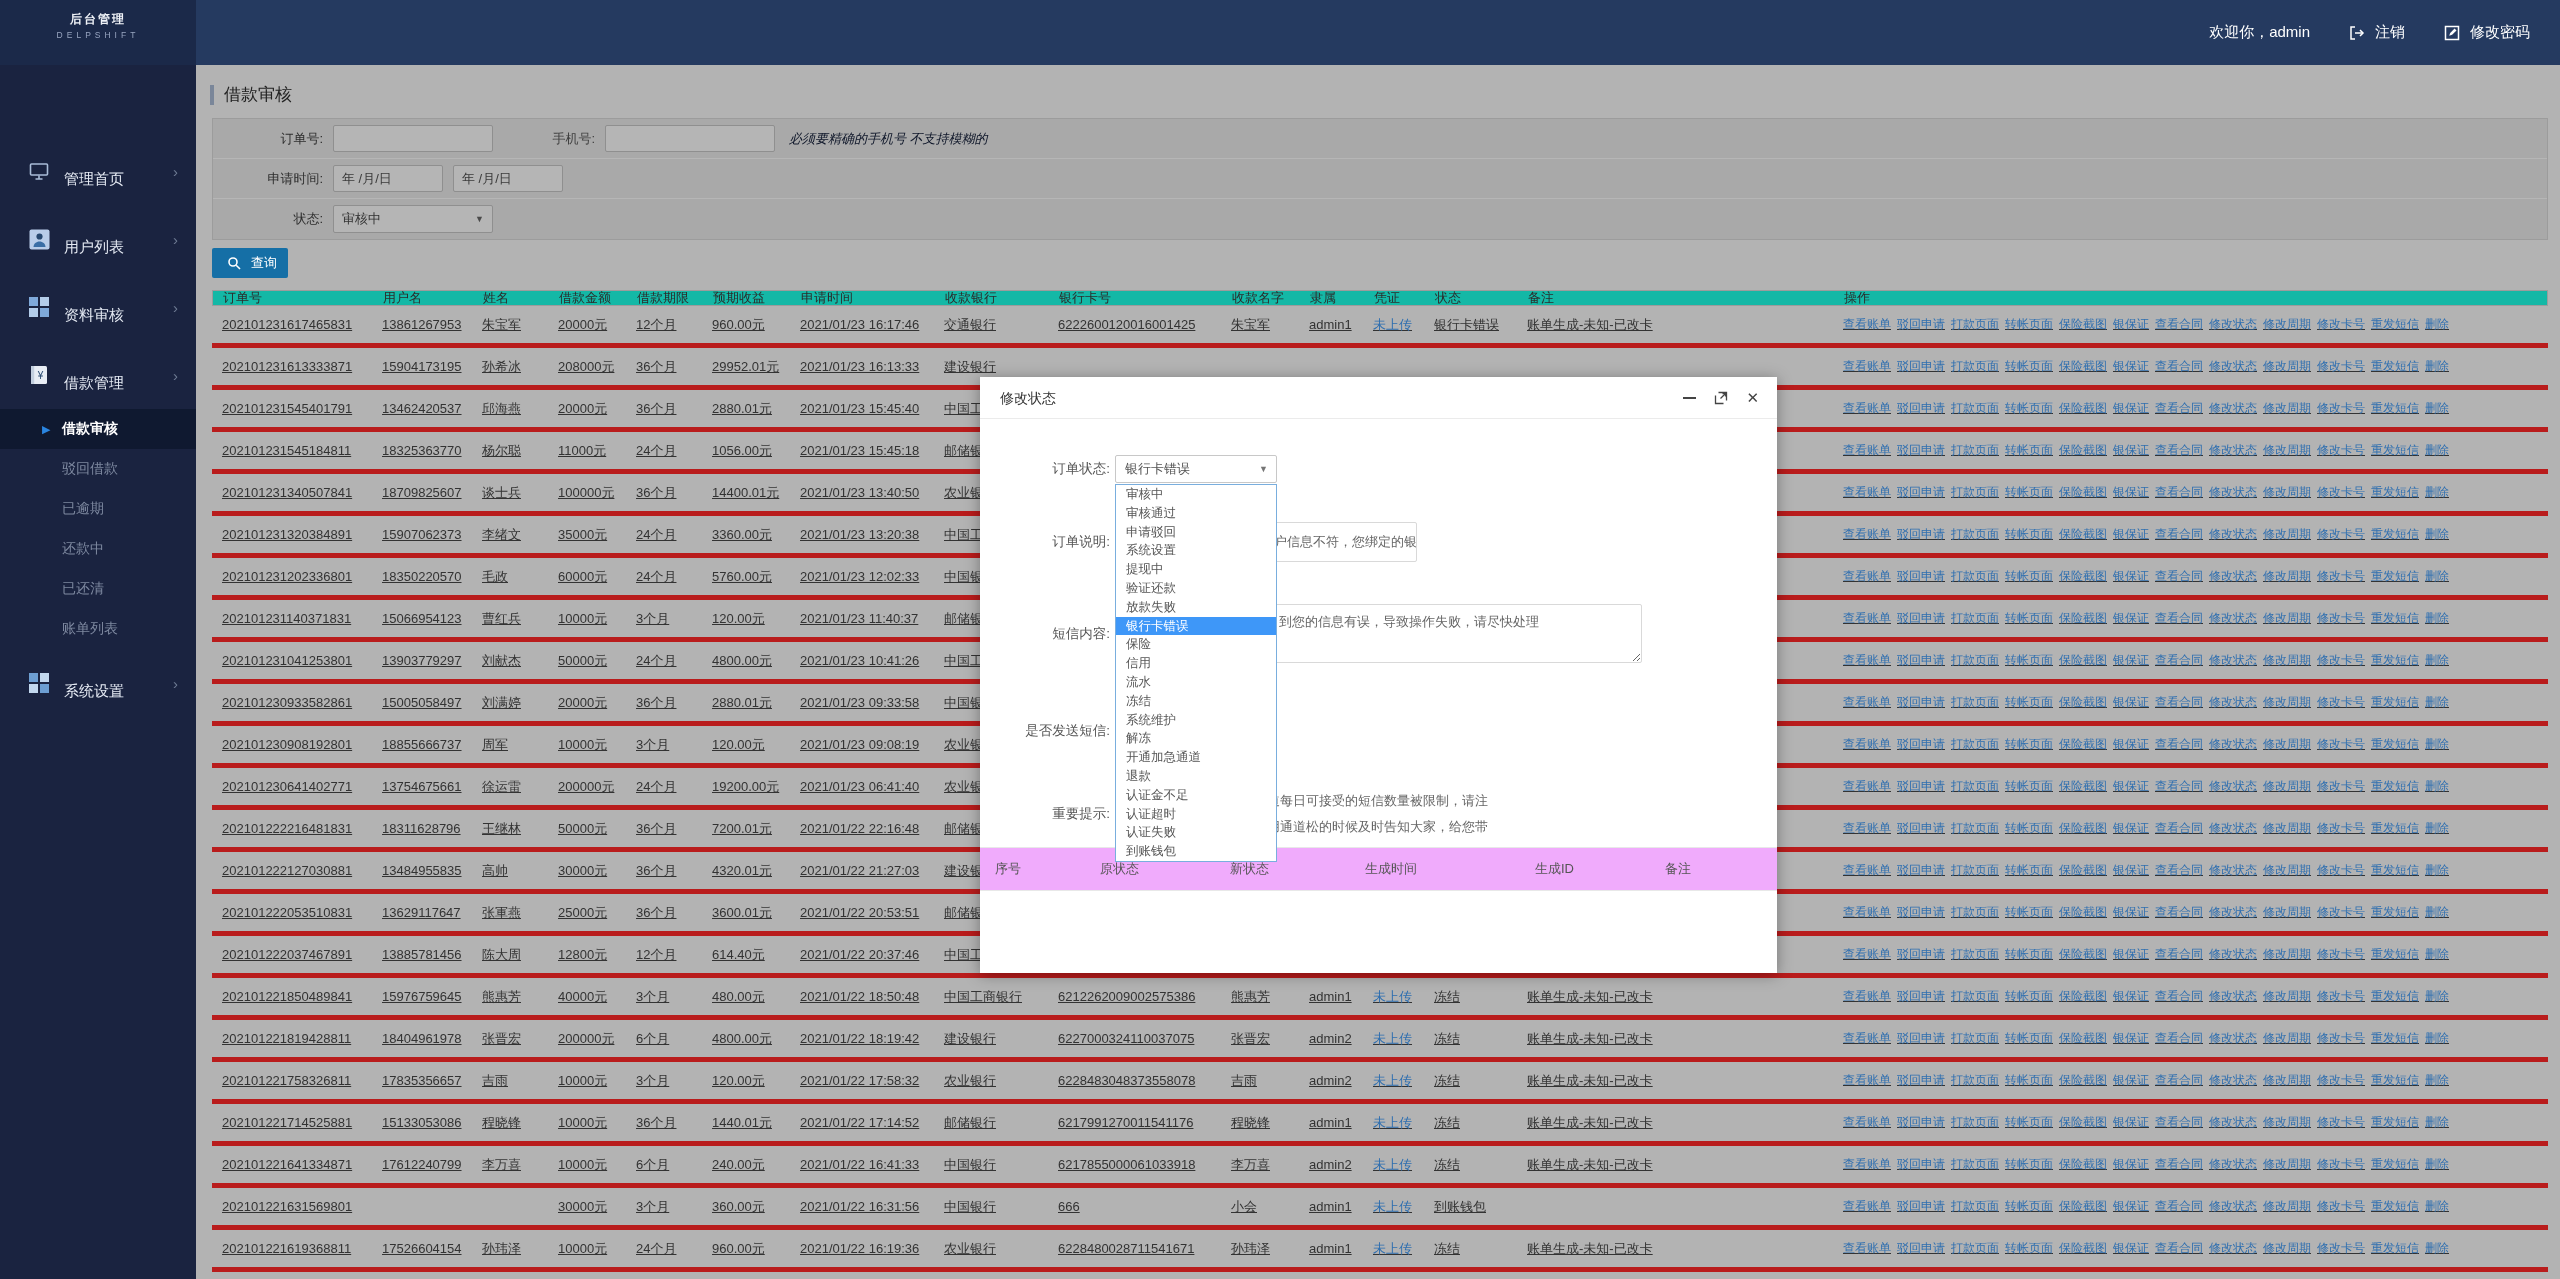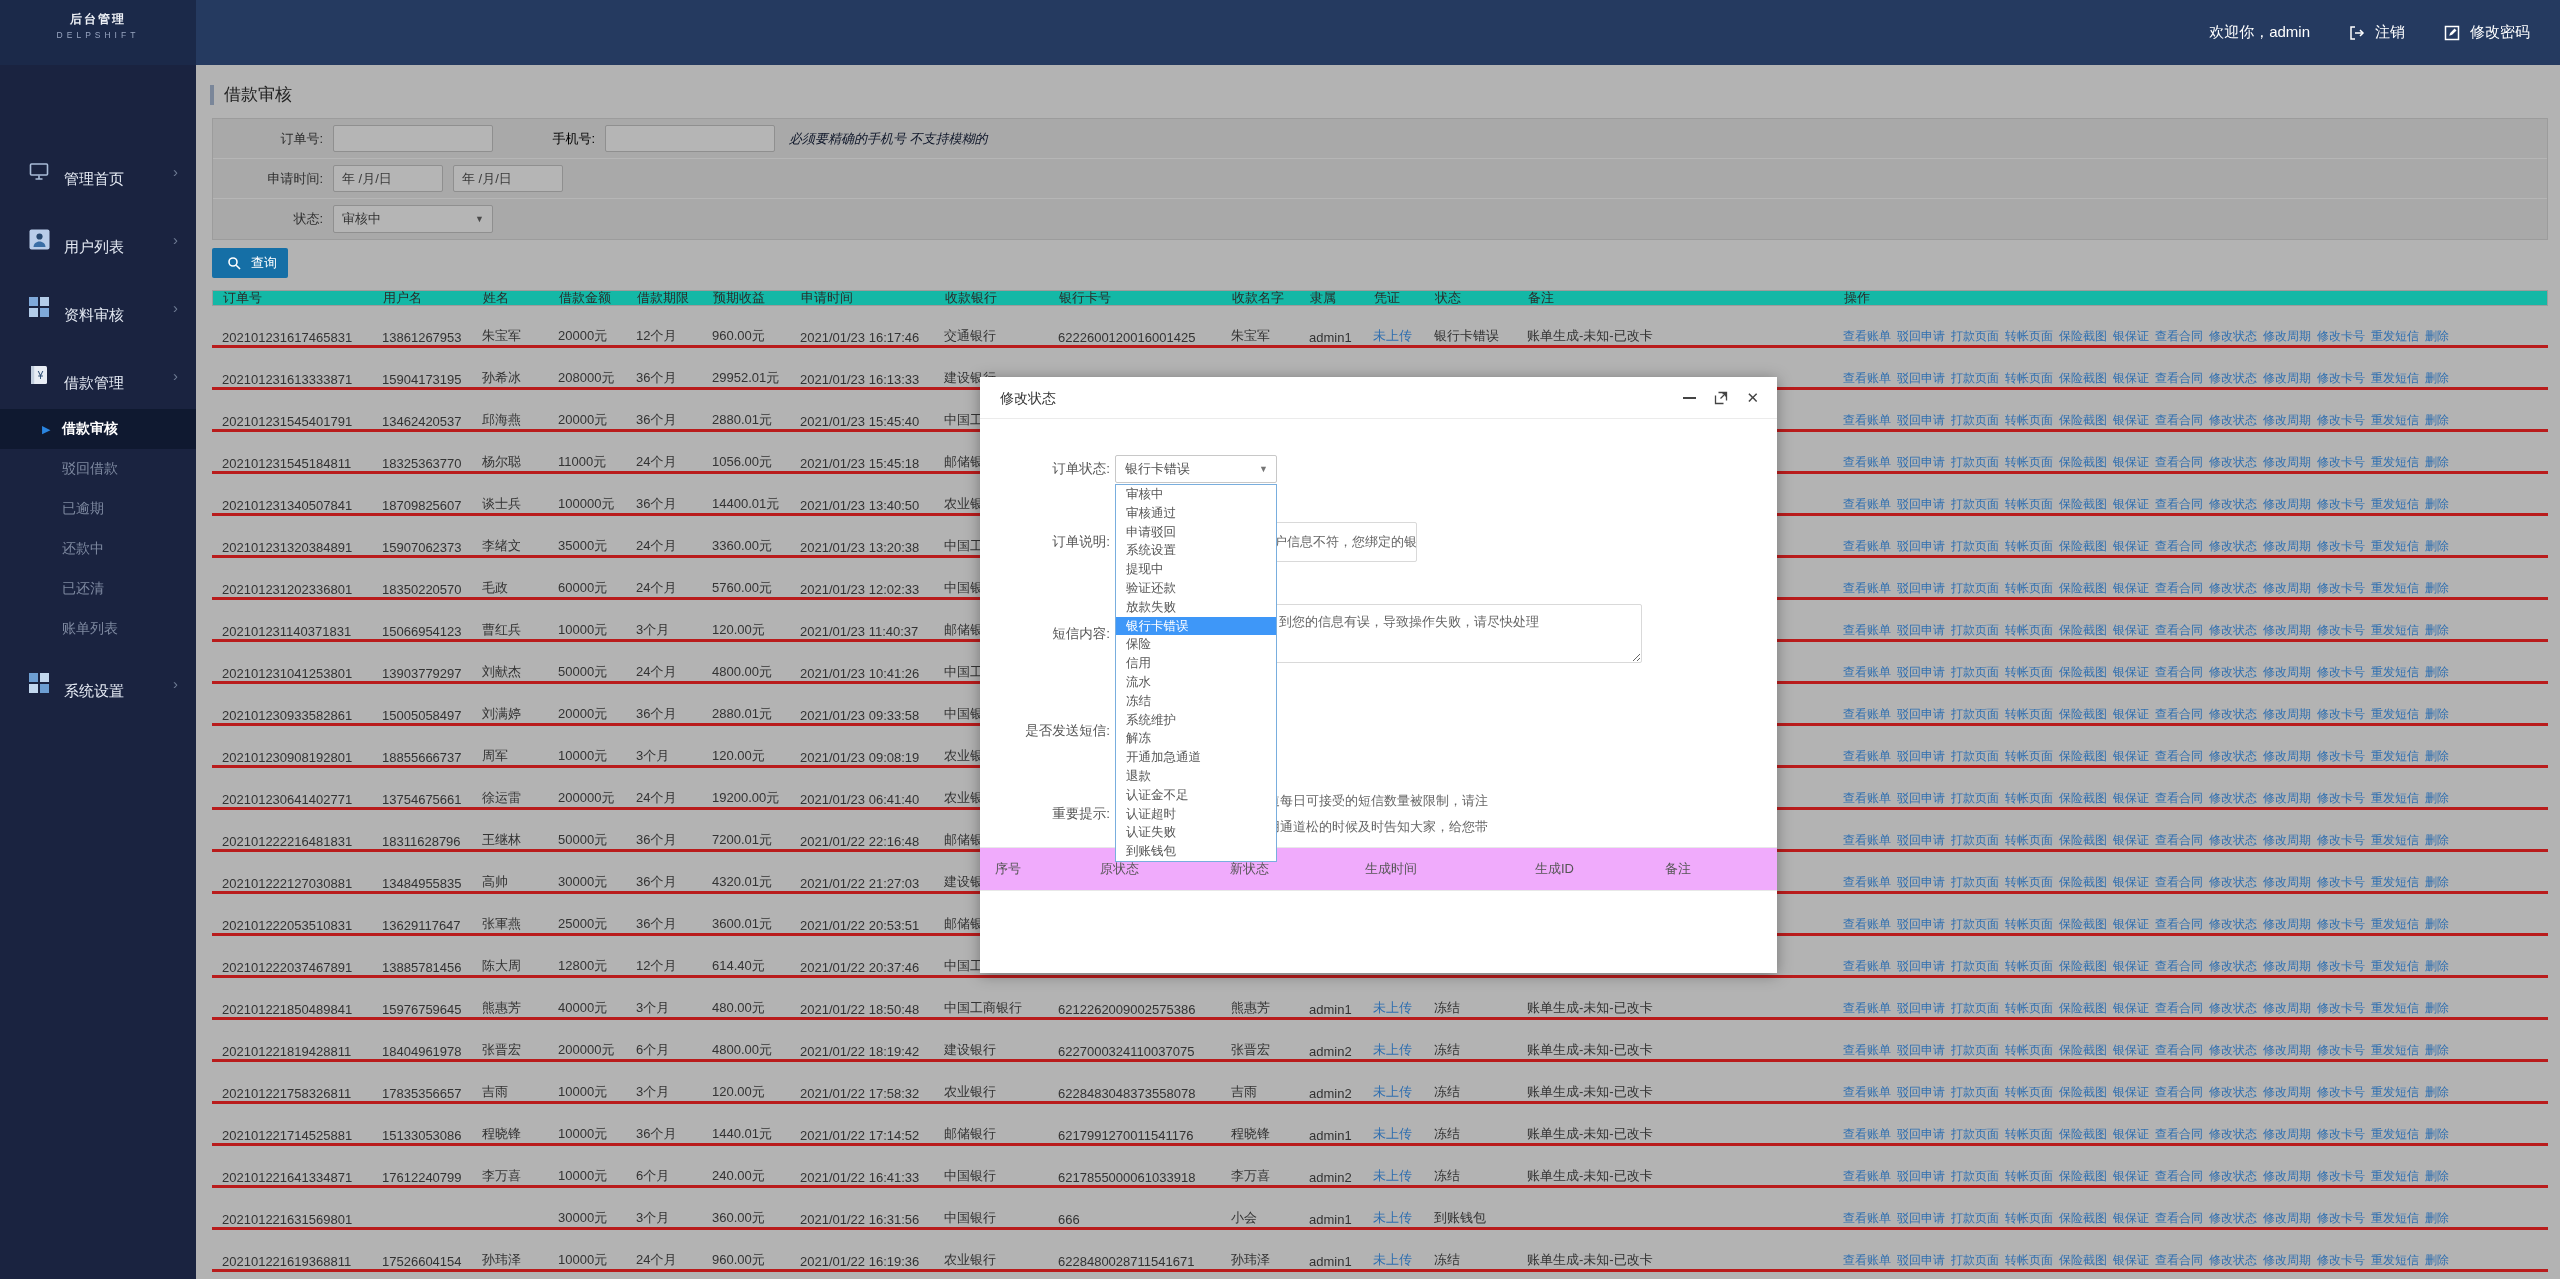--- a/index.html
+++ b/index.html
@@ -25,35 +25,35 @@
   .s-icon { width:22px; height:22px; display:inline-flex; align-items:center; justify-content:center; }
 
   
   .main { position:absolute; left:196px; top:65px; right:0; bottom:0; background:#b3b3b3; overflow:hidden; }
   .page-title { position:absolute; left:14px; top:20px; font-size:17px; color:#222; font-weight:500; border-left:4px solid #7a8699; padding-left:10px; line-height:20px; }
 
   .filter-panel { position:absolute; left:16px; top:53px; right:12px; height:122px; background:#a9a9a9; border:1px solid #9c9c9c; }
   .f-row { height:40px; display:flex; align-items:center; border-bottom:1px solid #b6b6b6; }
   .f-row:last-child { border-bottom:none; }
   .f-label { width:120px; text-align:right; padding-right:10px; font-size:13px; color:#2d2d2d; }
-  .f-label2 { width:112px; text-align:right; padding-right:10px; font-size:13px; color:#000000; }
+  .f-label2 { width:112px; text-align:right; padding-right:10px; font-size:13px; color:#404040; }
   .f-input { width:160px; height:27px; background:#b5b5b5; border:1px solid #8f8f8f; border-radius:2px; }
   .f-input.phone { width:170px; }
   .f-date { width:110px; height:27px; background:#b5b5b5; border:1px solid #8f8f8f; border-radius:2px; font-size:13px; color:#3a3a3a; line-height:25px; padding-left:8px; }
   .f-date + .f-date { margin-left:10px; }
   .f-hint { font-style:italic; font-size:13px; color:#0f172a; margin-left:14px; }
   .f-select { width:160px; height:28px; background:#b5b5b5; border:1px solid #8f8f8f; border-radius:2px; position:relative; font-size:13px; color:#333; line-height:26px; padding-left:8px; cursor:pointer; }
   .f-select .caret { position:absolute; right:8px; top:0; font-size:9px; color:#4a4a4a; }
 
   .search-btn { position:absolute; left:16px; top:183px; width:76px; height:30px; background:#156fa6; border-radius:2px; display:flex; align-items:center; justify-content:center; gap:6px; color:#fff; font-size:13px; cursor:pointer; }
 
   
   .data-table { position:absolute; left:16px; top:225px; right:12px; }
   .thead { display:flex; height:16px; align-items:center; background:#14b8a6; border:1px solid #9c9c9c; font-size:13px; color:#2c2c2c; }
-  .tr { display:flex; height:42px; align-items:flex-end; background:#b3b3b3; border-bottom:3px solid #b91c1c; font-size:13px; color:#333; }
+  .tr { display:flex; height:42px; align-items:center; background:#b3b3b3; border-bottom:5px solid #b91c1c; font-size:13px; color:#333;text-decoration:underline; }
   .td,.th { padding-left:10px; white-space:nowrap; overflow:hidden; flex-shrink:0; }
   .c0{width:160px}.c1{width:100px}.c2{width:76px}.c3{width:78px}.c4{width:76px}.c5{width:88px}
   .c6{width:144px}.c7{width:114px}.c8{width:173px}.c9{width:78px}.c10{width:64px}.c11{width:61px}
   .c12{width:93px}.c13{width:306px}.c14{flex:1 1 auto; padding-left:20px; overflow:hidden;}
   .link { color:#2f6fb0; cursor:pointer; }
   .action-link { color:#2f6fb0; font-size:12px; margin-right:6px; cursor:pointer; white-space:nowrap; }
 
   
   .modal { position:absolute; left:980px; top:377px; width:797px; height:596px; background:#ffffff; z-index:20; box-shadow:0 2px 14px rgba(0,0,0,0.35); }
   .m-titlebar { height:42px; border-bottom:1px solid #ebebeb; position:relative; }

